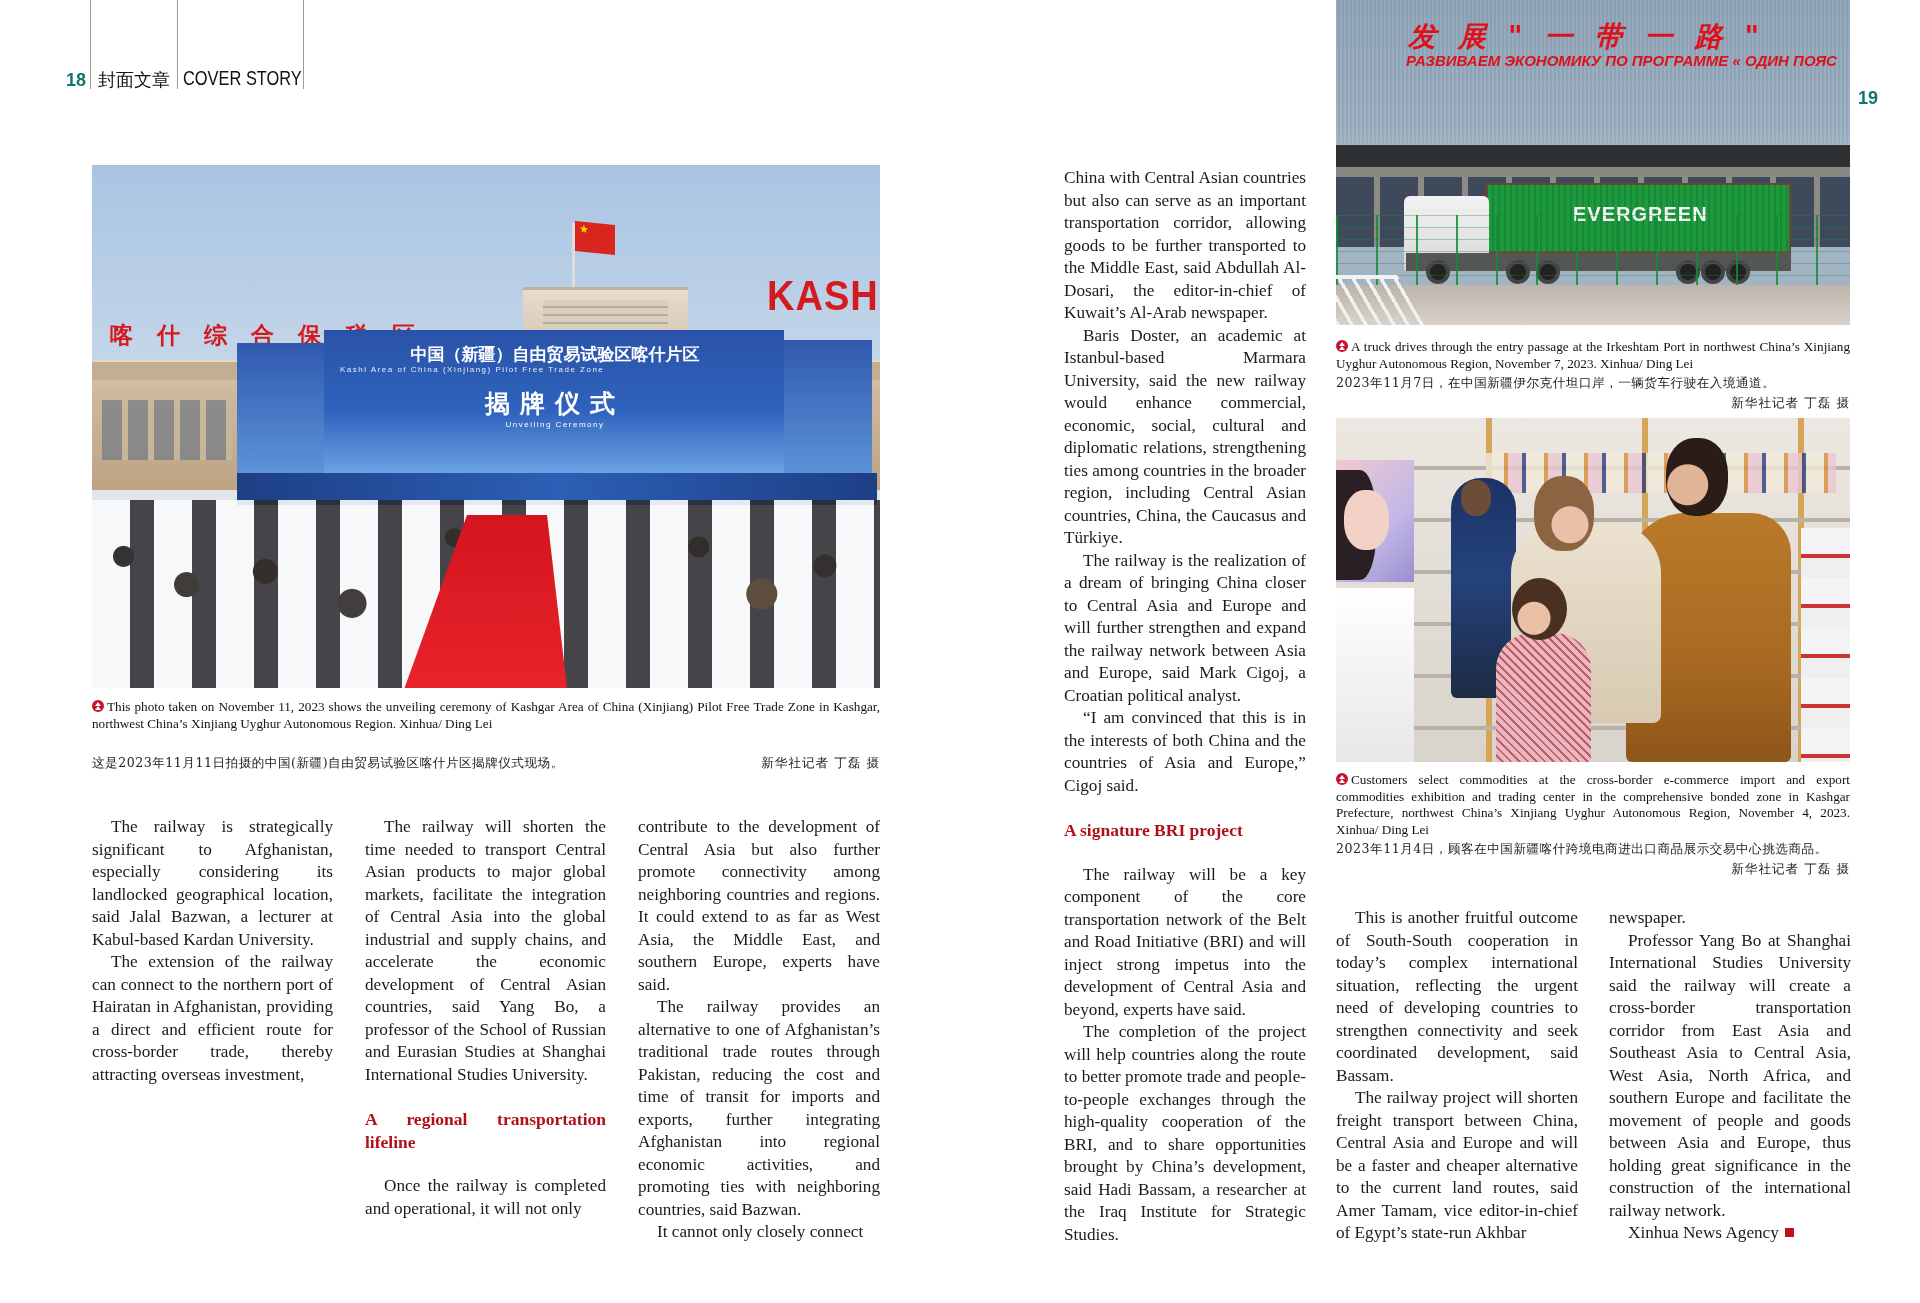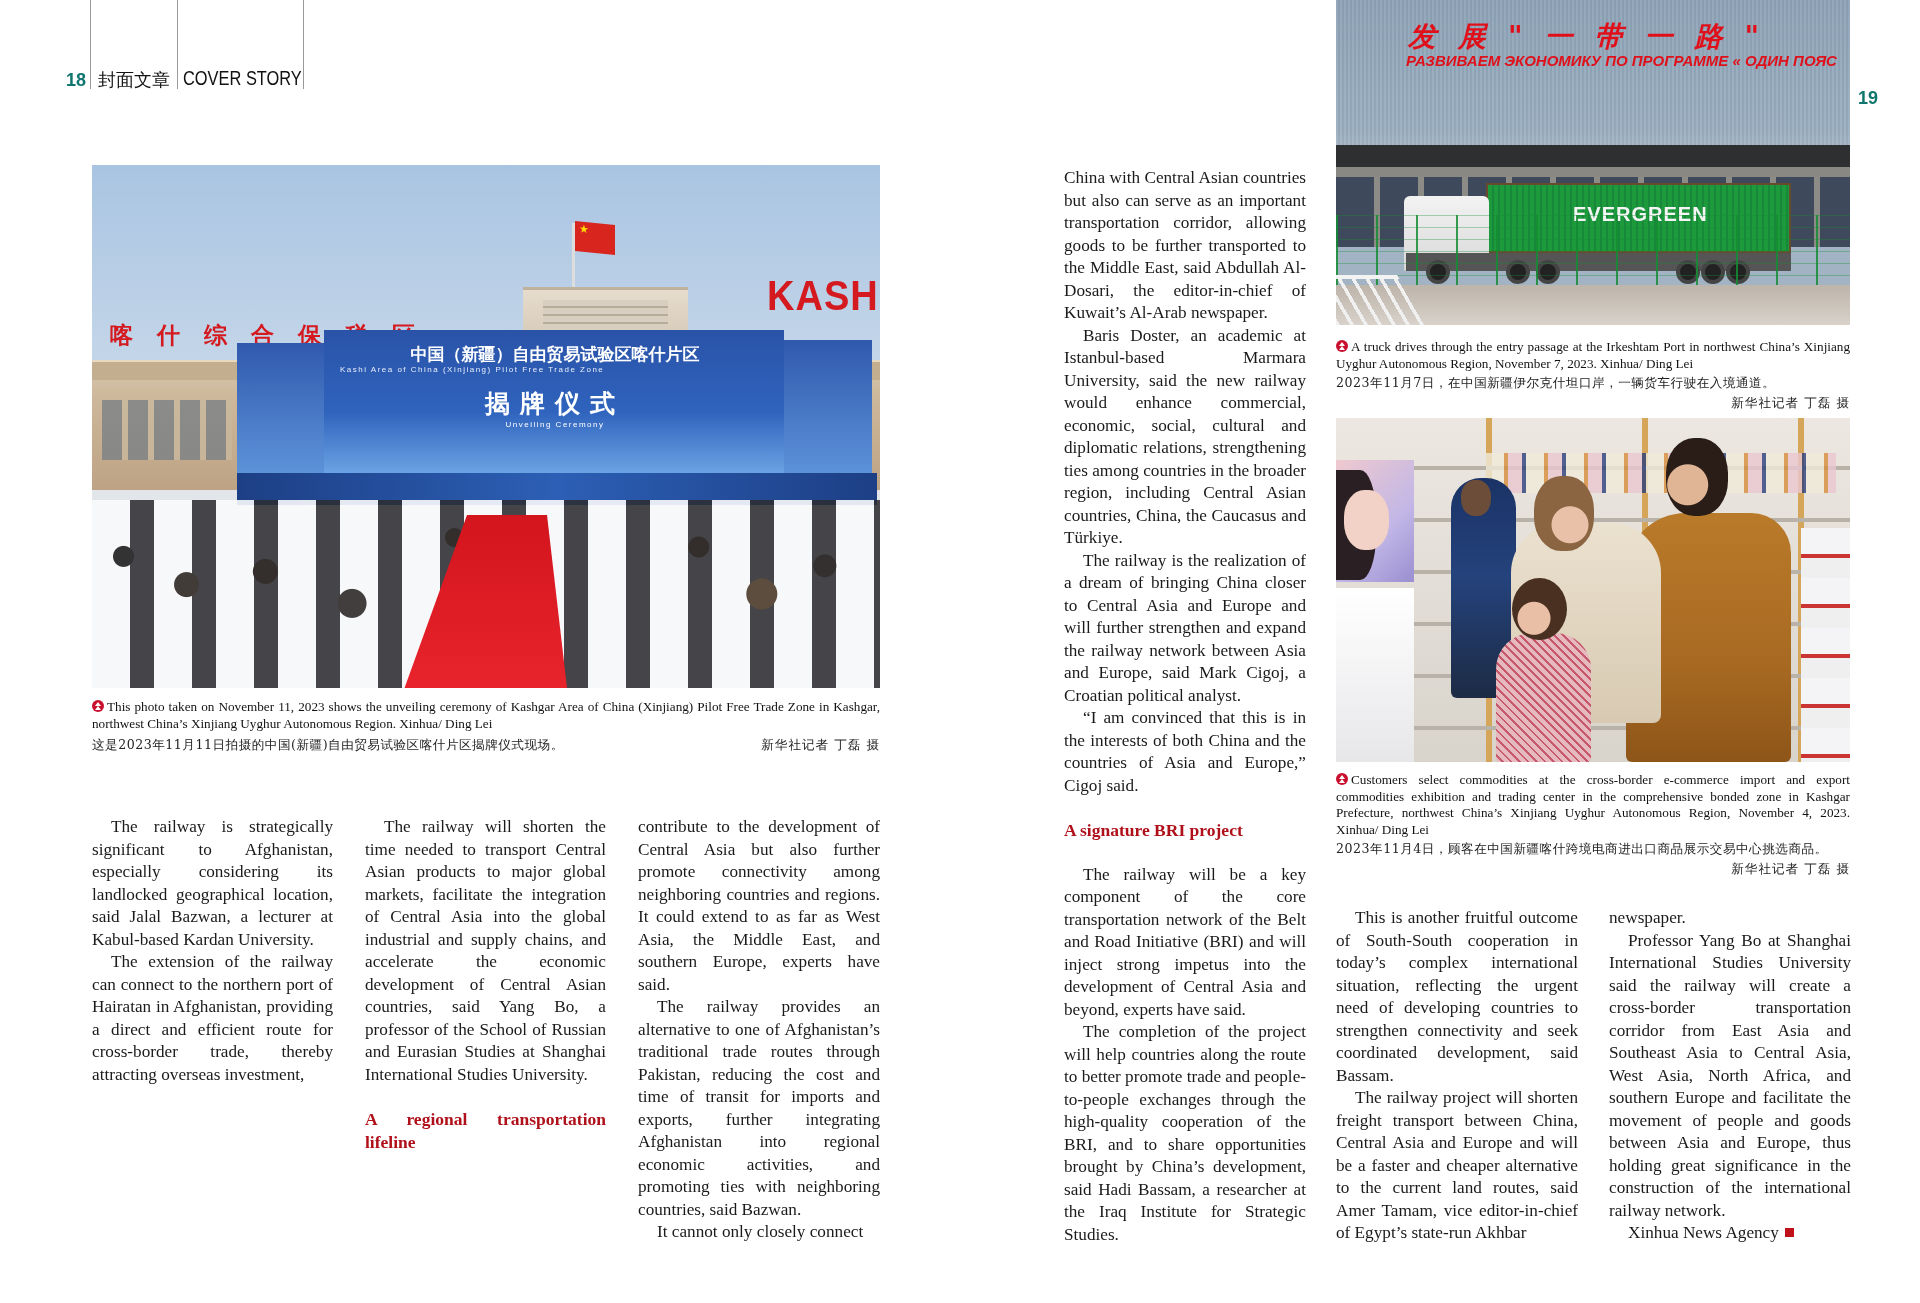--- a/index.html
+++ b/index.html
@@ -17,21 +17,21 @@
   .col p.ind { text-indent: 19px; }
   .col p.cont { text-indent: 0; }
   .subhead { color: #b0101a; font-weight: bold; font-size: 17.5px; line-height: 22.5px; margin: 22px 0 22px 0; }
   .endmark { display: inline-block; width: 9px; height: 9px; background: #c0101a; margin-left: 6px; vertical-align: 1px; }
 
   
   .cap { position: absolute; font-size: 13.2px; line-height: 16.5px; color: #111; }
   .cap .en { text-align: justify; text-align-last: left; }
   .cap .zh { font-size: 12.6px; margin-top: 3px; letter-spacing: 0.5px; color: #222; }
   .cap .credit { text-align: right; font-size: 12.6px; letter-spacing: 1px; color: #222; }
-  .cap .zh-row { display: flex; justify-content: space-between; margin-top: 5px; font-size: 12.6px; letter-spacing: 0.5px; color:#222; }
+  .cap .zh-row { display: flex; justify-content: space-between; margin-top: 23px; font-size: 12.6px; letter-spacing: 0.5px; color:#222; }
   .cap-icon { display: inline-block; width: 12px; height: 12px; border-radius: 50%; background: #c8102e; position: relative; vertical-align: -1px; margin-right: 3px; }
   .cap-icon::after { content: ""; position: absolute; left: 3px; top: 2px; border-left: 3px solid transparent; border-right: 3px solid transparent; border-bottom: 4px solid #fff; }
   .cap-icon::before { content: ""; position: absolute; left: 3px; top: 6px; border-left: 3px solid transparent; border-right: 3px solid transparent; border-bottom: 4px solid #fff; }
 
   
   .photo { position: absolute; overflow: hidden; }
   #photo-ceremony { left: 92px; top: 165px; width: 788px; height: 523px; background: linear-gradient(180deg, #a9c4e2 0%, #c9d9ea 45%, #e2e6ea 60%); }
   .sky-flagpole { position: absolute; left: 480px; top: 58px; width: 3px; height: 260px; background: #ddd; }
   .flag { position: absolute; left: 483px; top: 58px; width: 40px; height: 30px; background: #d8251e; transform: skewY(6deg); }
   .flag::after { content: "★"; position: absolute; left: 4px; top: 1px; color: #ffde00; font-size: 11px; }
@@ -141,20 +141,21 @@
 </div>
 
 <div class="col" style="left:92px; top:816px; width:241px;">
   <p class="ind">The railway is strategically significant to Afghanistan, especially considering its landlocked geographical location, said Jalal Bazwan, a lecturer at Kabul-based Kardan University.</p>
   <p class="ind">The extension of the railway can connect to the northern port of Hairatan in Afghanistan, providing a direct and efficient route for cross-border trade, thereby attracting overseas investment,</p>
 </div>
 
 <div class="col" style="left:365px; top:816px; width:241px;">
   <p class="ind">The railway will shorten the time needed to transport Central Asian products to major global markets, facilitate the integration of Central Asia into the global industrial and supply chains, and accelerate the economic development of Central Asian countries, said Yang Bo, a professor of the School of Russian and Eurasian Studies at Shanghai International Studies University.</p>
   <div class="subhead">A regional transportation lifeline</div>
+  <p class="ind">Once the railway is completed and operational, it will not only</p>
 </div>
 
 <div class="col" style="left:638px; top:816px; width:242px;">
   <p class="cont">contribute to the development of Central Asia but also further promote connectivity among neighboring countries and regions. It could extend to as far as West Asia, the Middle East, and southern Europe, experts have said.</p>
   <p class="ind">The railway provides an alternative to one of Afghanistan’s traditional trade routes through Pakistan, reducing the cost and time of transit for imports and exports, further integrating Afghanistan into regional economic activities, and promoting ties with neighboring countries, said Bazwan.</p>
   <p class="ind">It cannot only closely connect</p>
 </div>
 
 <div class="col" style="left:1064px; top:167px; width:242px;">
   <p class="cont">China with Central Asian countries but also can serve as an important transportation corridor, allowing goods to be further transported to the Middle East, said Abdullah Al-Dosari, the editor-in-chief of Kuwait’s Al-Arab newspaper.</p>

